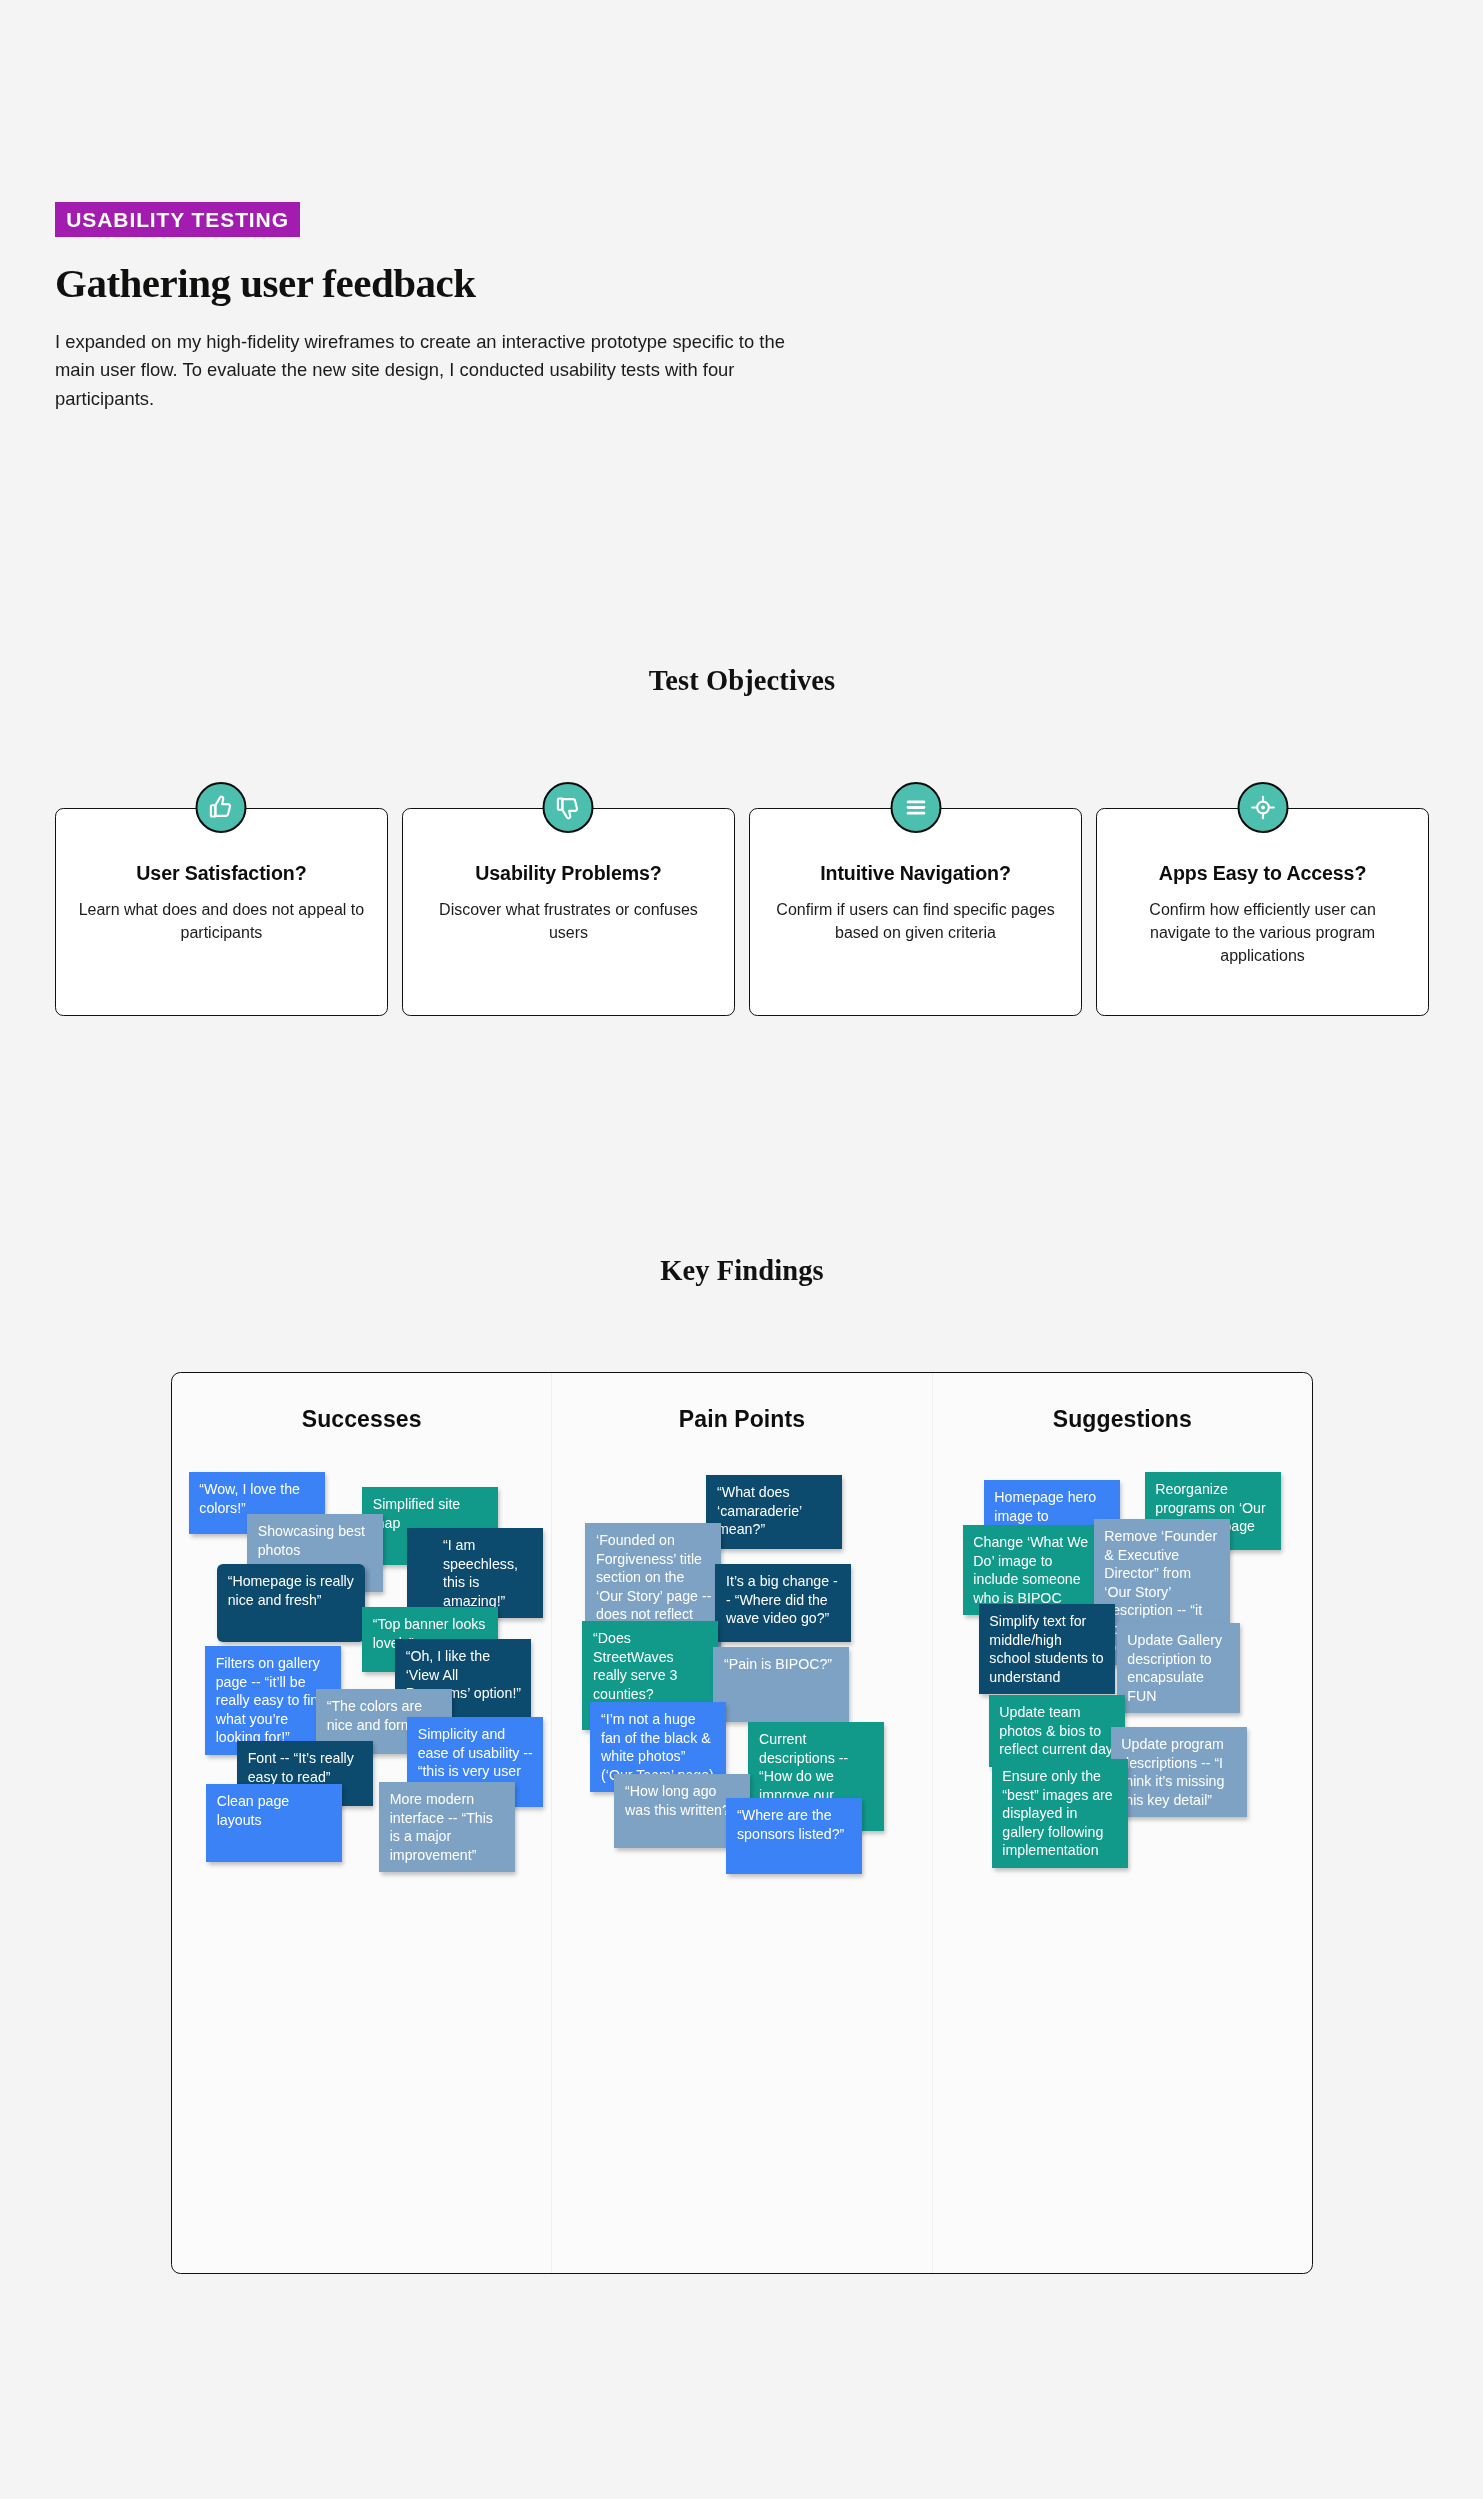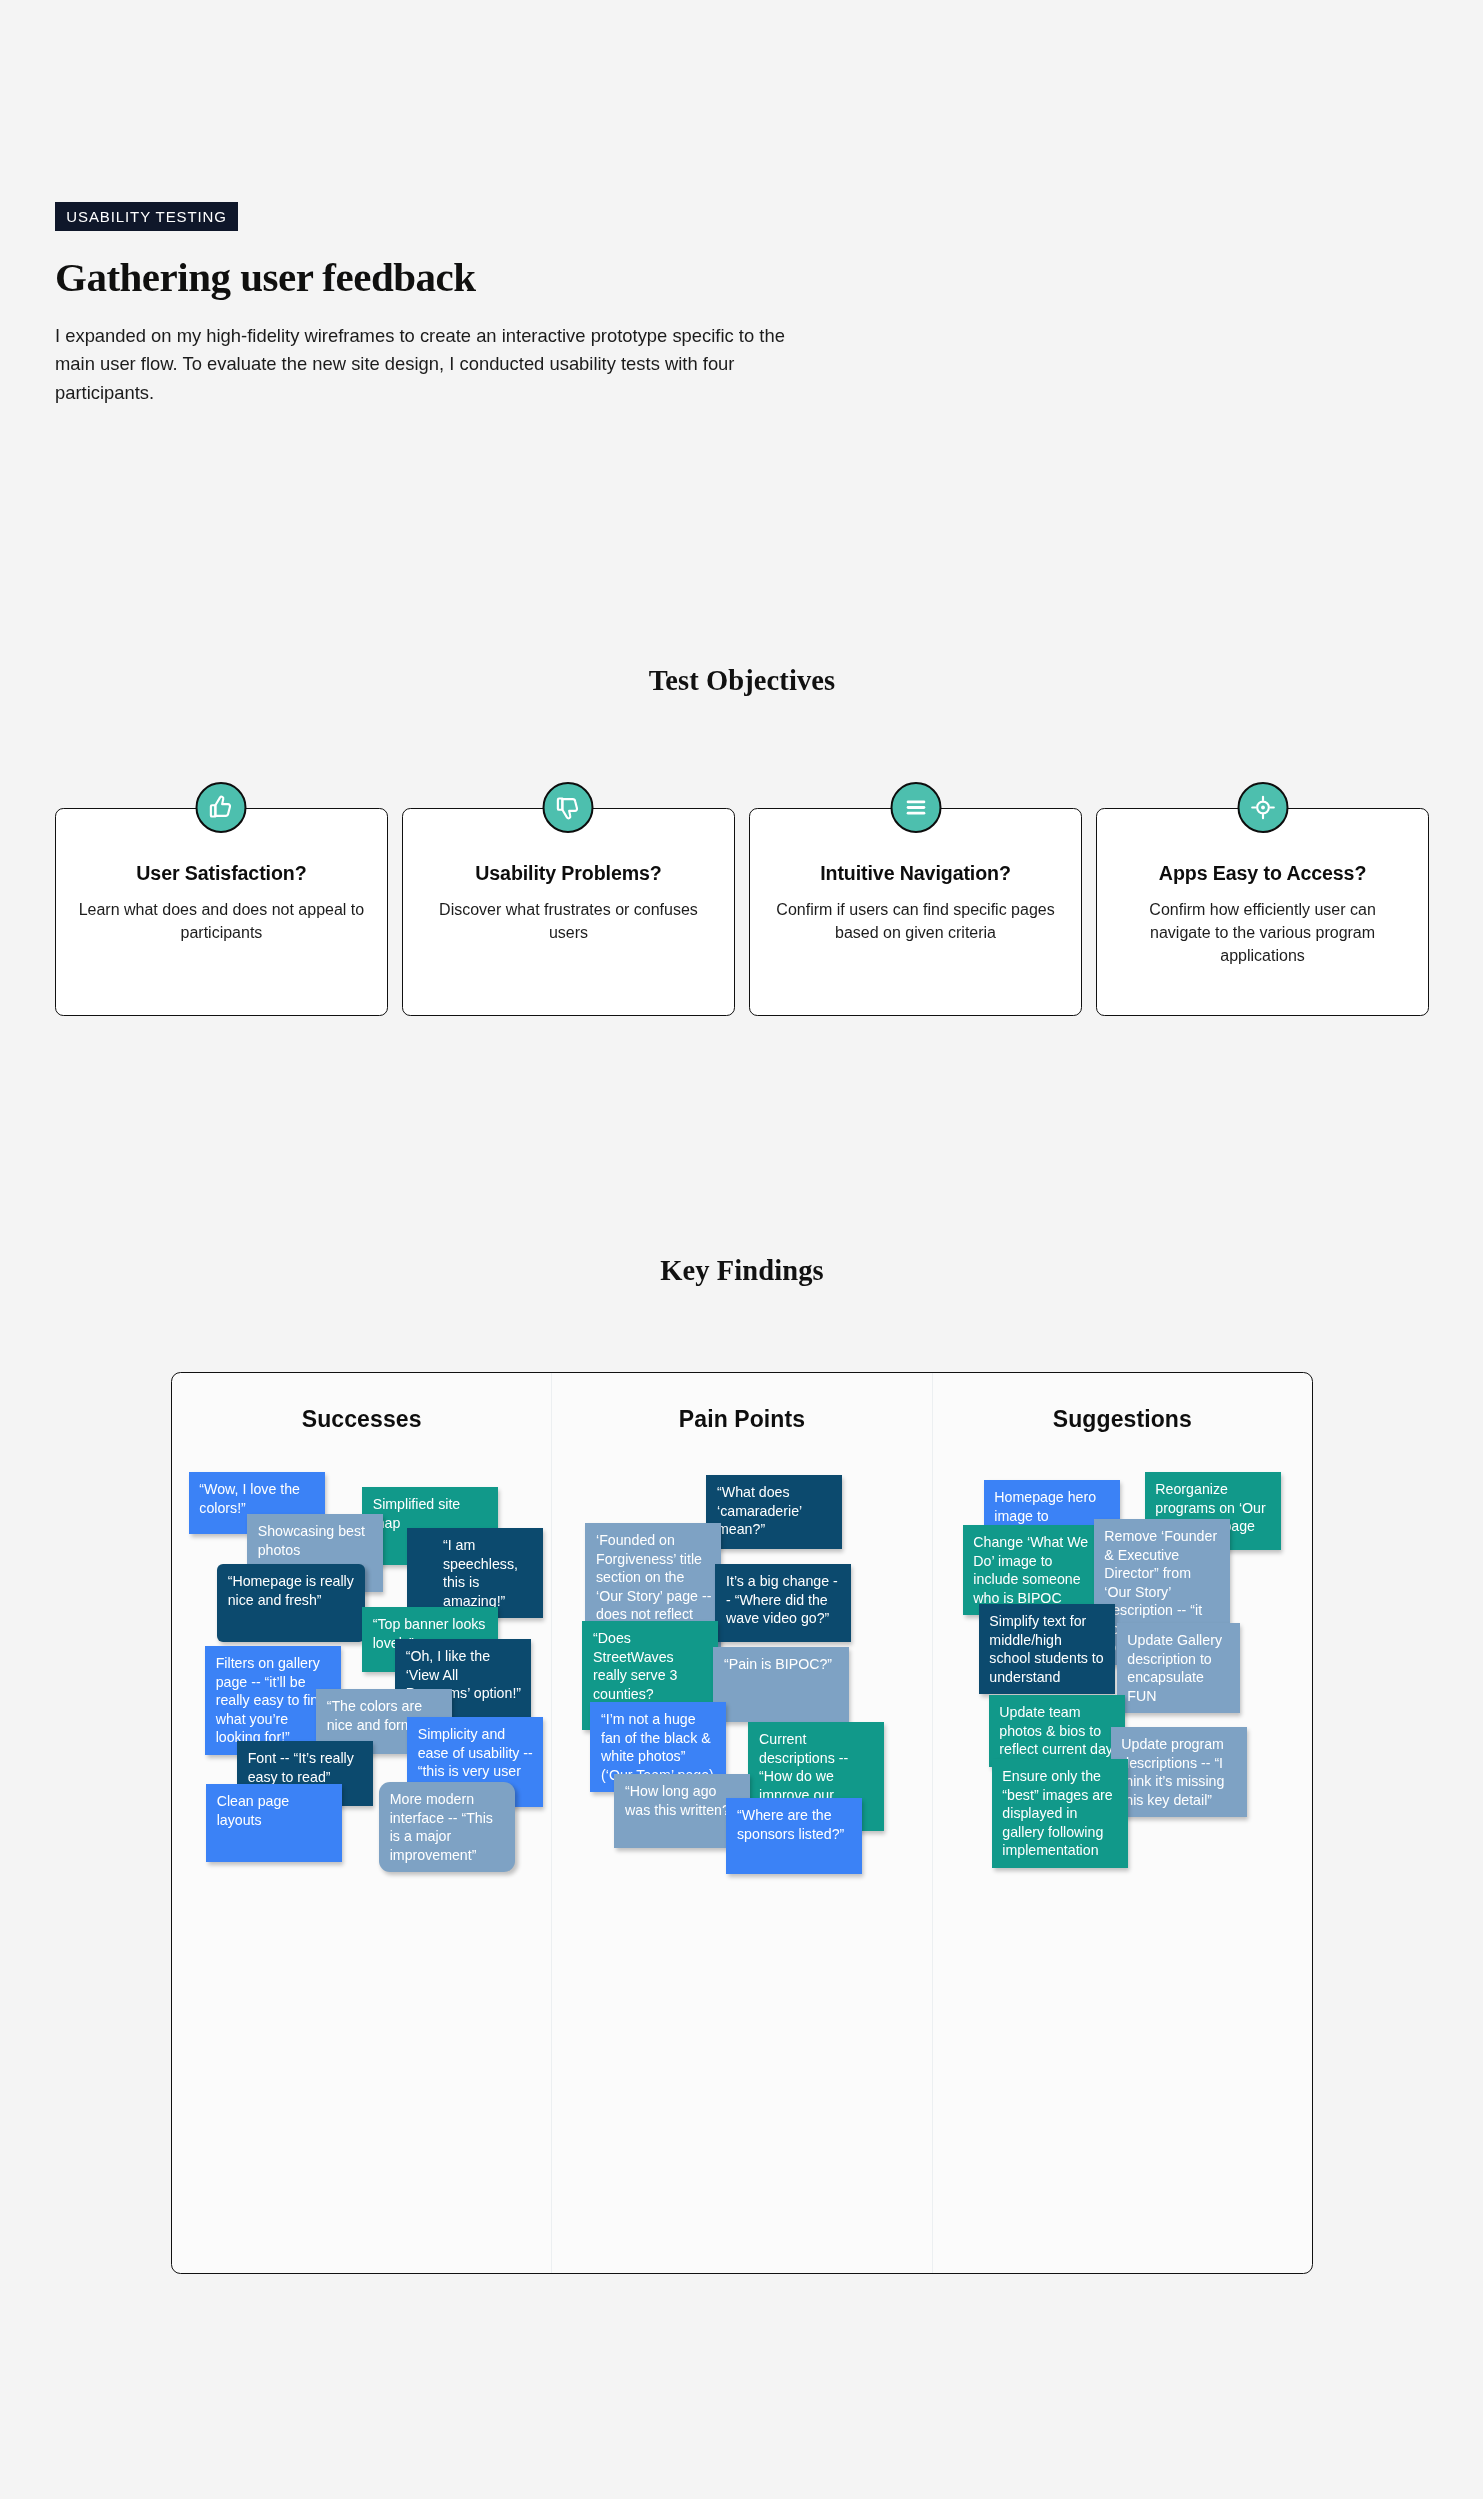--- a/index.html
+++ b/index.html
@@ -9,24 +9,24 @@
     background: #f4f4f4;
     font-family: "Liberation Sans", sans-serif;
     overflow: hidden;
   }
   .page { position: relative; width: 1484px; height: 2500px; }
 
   
   .intro { position: absolute; left: 55px; top: 202px; width: 831px; }
   .badge {
     display: inline-block;
-    background: #0f172a;
+    background: #a21caf;
     color: #ffffff;
-    font-size: 15px;
-    font-weight: normal;
+    font-size: 21px;
+    font-weight: bold;
     letter-spacing: 0.9px;
     padding: 6.5px 11.3px 7.1px 11.3px;
     line-height: 1;
   }
   .headline {
     font-family: "Liberation Serif", serif;
     font-weight: bold;
     font-size: 41px;
     color: #10100f;
     letter-spacing: -0.5px;
@@ -226,21 +226,21 @@
             <div class="note c-lblue" style="left: 75px; top: 141px; width: 136px; min-height: 78px;">Showcasing best photos</div>
             <div class="note c-dblue" style="left: 235px; top: 155px; width: 136px; min-height: 78px; padding-left: 36px;">“I am speechless, this is amazing!”</div>
             <div class="note c-dblue" style="left: 45px; top: 191px; width: 148px; min-height: 78px; border-radius: 6px;">“Homepage is really nice and fresh”</div>
             <div class="note c-green" style="left: 190px; top: 234px; width: 136px; min-height: 65px;">“Top banner looks lovely”</div>
             <div class="note c-dgreen" style="left: 33px; top: 273px; width: 136px; min-height: 88px;">Filters on gallery page -- “it’ll be really easy to find what you’re looking for!”</div>
             <div class="note c-dblue" style="left: 223px; top: 266px; width: 136px; min-height: 78px;">“Oh, I like the ‘View All Programs’ option!”</div>
             <div class="note c-lblue" style="left: 144px; top: 316px; width: 136px; min-height: 65px;">“The colors are nice and formal”</div>
             <div class="note c-dgreen" style="left: 235px; top: 344px; width: 136px; min-height: 83px;">Simplicity and ease of usability -- “this is very user friendly.”</div>
             <div class="note c-dblue" style="left: 65px; top: 368px; width: 136px; min-height: 65px;">Font -- “It’s really easy to read”</div>
             <div class="note c-dgreen" style="left: 34px; top: 411px; width: 136px; min-height: 78px;">Clean page layouts</div>
-            <div class="note c-lblue" style="left: 207px; top: 409px; width: 136px; min-height: 78px; border-radius: 11px;">More modern interface -- “This is a major improvement”</div>
+            <div class="note c-lblue" style="left: 207px; top: 409px; width: 136px; min-height: 78px;">More modern interface -- “This is a major improvement”</div>
           </div>
         </div>
         <div class="find-col">
           <div class="col-head">Pain Points</div>
           <div class="notes">
             <div class="note c-dblue" style="left: 154px; top: 102px; width: 136px; min-height: 74px;">“What does ‘camaraderie’ mean?”</div>
             <div class="note c-lblue" style="left: 33px; top: 150px; width: 136px; min-height: 94px;">‘Founded on Forgiveness’ title section on the ‘Our Story’ page -- does not reflect content</div>
             <div class="note c-dblue" style="left: 163px; top: 191px; width: 136px; min-height: 78px;">It’s a big change -- “Where did the wave video go?”</div>
             <div class="note c-green" style="left: 30px; top: 248px; width: 136px; min-height: 80px;">“Does StreetWaves really serve 3 counties? (Confirm validity)</div>
             <div class="note c-lblue" style="left: 161px; top: 274px; width: 136px; min-height: 75px;">“Pain is BIPOC?”</div>

